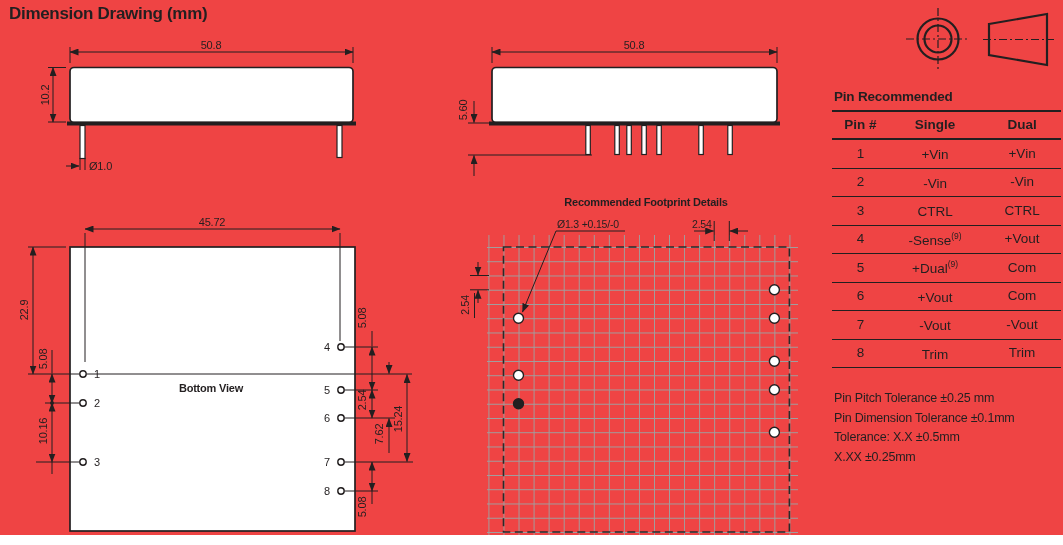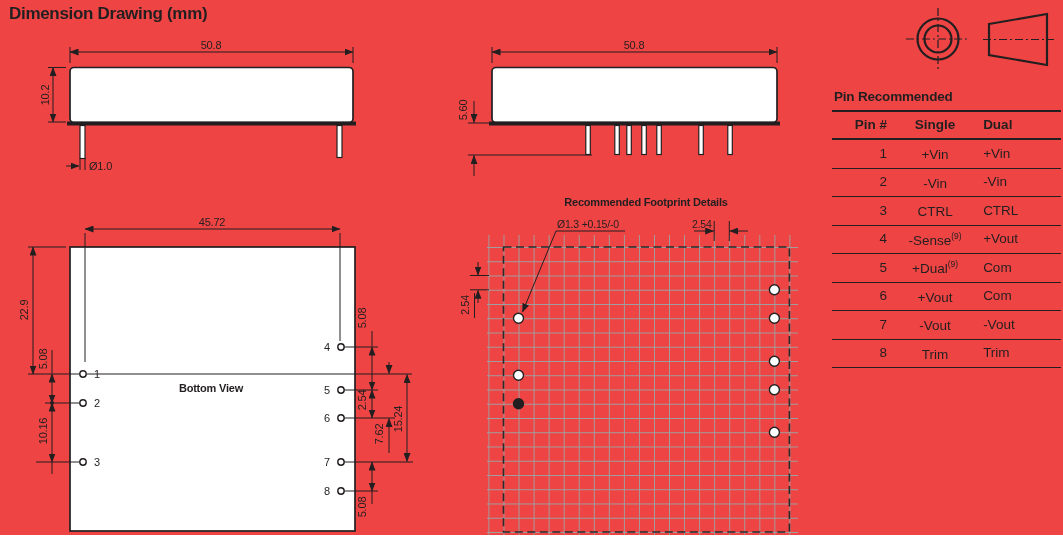--- a/index.html
+++ b/index.html
@@ -18,23 +18,23 @@
   .hole{fill:#fff;stroke:#231f20;stroke-width:1.4;}
   .hole-filled{fill:#231f20;stroke:#231f20;stroke-width:1.4;}
   .sym{stroke:#231f20;stroke-width:2.2;fill:none;}
   .cl{stroke:#231f20;stroke-width:1.2;fill:none;stroke-dasharray:8 3 2 3;}
   
   #pin-panel{position:absolute;left:832px;top:89px;width:229px;}
   .pt-title{font-size:13.5px;font-weight:bold;padding:0 0 6px 2px;border-bottom:2.5px solid #231f20;letter-spacing:-0.2px;}
   #pin-panel table{border-collapse:collapse;width:100%;}
   #pin-panel th{font-size:13.5px;font-weight:bold;border-bottom:2.5px solid #231f20;padding:5px 0 6px;}
   #pin-panel td{font-size:13.5px;border-bottom:1.2px solid #231f20;padding:5px 0 6px;}
-  #pin-panel th:nth-child(1),#pin-panel td:nth-child(1){text-align:right;padding-left:2px;width:24%;margin-left:28px;}
+  #pin-panel th:nth-child(1),#pin-panel td:nth-child(1){text-align:center;padding-left:2px;width:24%;margin-left:28px;}
   #pin-panel th:nth-child(2),#pin-panel td:nth-child(2){text-align:center;width:42%;}
-  #pin-panel th:nth-child(3),#pin-panel td:nth-child(3){text-align:left;width:34%;}
+  #pin-panel th:nth-child(3),#pin-panel td:nth-child(3){text-align:center;width:34%;}
   #pin-panel sup{font-size:8.5px;}
   .notes{margin-top:21px;font-size:12.5px;line-height:19.5px;letter-spacing:-0.2px;padding-left:2px;}
 </style>
 </head>
 <body>
 
 <div id="canvas">
 
   <div id="page-heading">Dimension Drawing (mm)</div>
 
@@ -247,15 +247,21 @@
           <td><span>-Vout</span><sup></sup></td>
           <td>-Vout</td>
         </tr>
         <tr>
           <td>8</td>
           <td><span>Trim</span><sup></sup></td>
           <td>Trim</td>
         </tr>
       </tbody>
     </table>
+    <div class="notes">
+      <div>Pin Pitch Tolerance ±0.25 mm</div>
+      <div>Pin Dimension Tolerance ±0.1mm</div>
+      <div>Tolerance: X.X ±0.5mm</div>
+      <div>X.XX ±0.25mm</div>
+    </div>
   </div>
 
 </div>
 
 </body></html>

